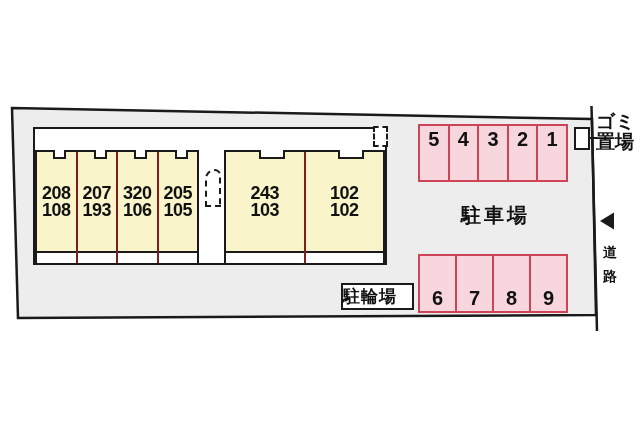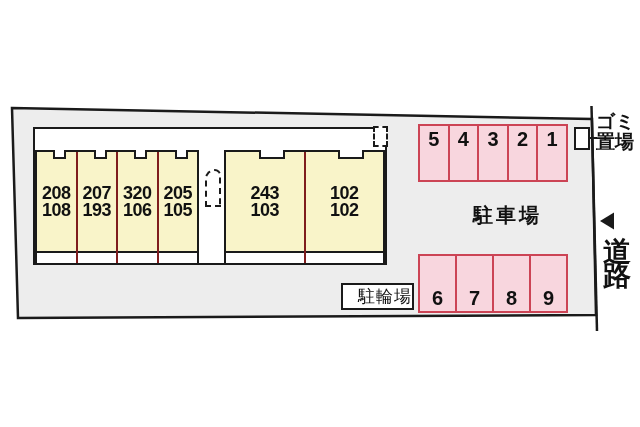--- a/index.html
+++ b/index.html
@@ -51,40 +51,40 @@
   .p-cell{position:relative;flex:1 1 0;}
   .p-cell + .p-cell{border-left:2px solid #CC4455;}
   .p-num{
     position:absolute;left:0;width:100%;text-align:center;
     font-size:20px;font-weight:bold;color:#111;
   }
   .p-row.top .p-num{top:2px;}
   .p-row.bottom .p-num{bottom:1px;}
   
   .lbl-parking{
-    position:absolute;left:461px;top:202px;font-size:20px;font-weight:bold;letter-spacing:3px;margin-left:12px;
+    position:absolute;left:461px;top:202px;font-size:20px;font-weight:bold;letter-spacing:3px;
   }
   .lbl-bicycle{
     position:absolute;left:341px;top:283px;width:73px;height:27px;
     background:#ffffff;border:2px solid #1a1a1a;box-sizing:border-box;
-    font-size:17px;font-weight:normal;letter-spacing:1px;text-align:right;line-height:23px;
+    font-size:17px;font-weight:bold;letter-spacing:1px;text-align:left;line-height:23px;
   }
   .garbage-box{
     position:absolute;left:574px;top:127px;width:16px;height:23px;
     background:#ffffff;border:2px solid #1a1a1a;box-sizing:border-box;
   }
   .garbage-leader{
     position:absolute;left:588px;top:137px;width:9px;height:0;border-top:2px solid #1a1a1a;
   }
   .lbl-garbage{
     position:absolute;left:596px;top:112px;font-size:19px;font-weight:bold;line-height:20px;
   }
   .lbl-road{
     position:absolute;left:603px;top:240px;width:23px;
-    font-size:28px;font-weight:bold;line-height:24px;word-break:break-all;text-align:center;
+    font-size:14px;font-weight:bold;line-height:24px;word-break:break-all;text-align:left;
   }
 </style>
 </head>
 <body>
 
 <div id="stage">
 
   <svg width="640" height="427" viewBox="0 0 640 427">
     <polygon points="12,108 592,119 596,315 18,318" fill="#EDEDED" stroke="#1a1a1a" stroke-width="2.5"></polygon>
     <line x1="591.5" y1="106" x2="597" y2="331" stroke="#1a1a1a" stroke-width="2.5"></line>

